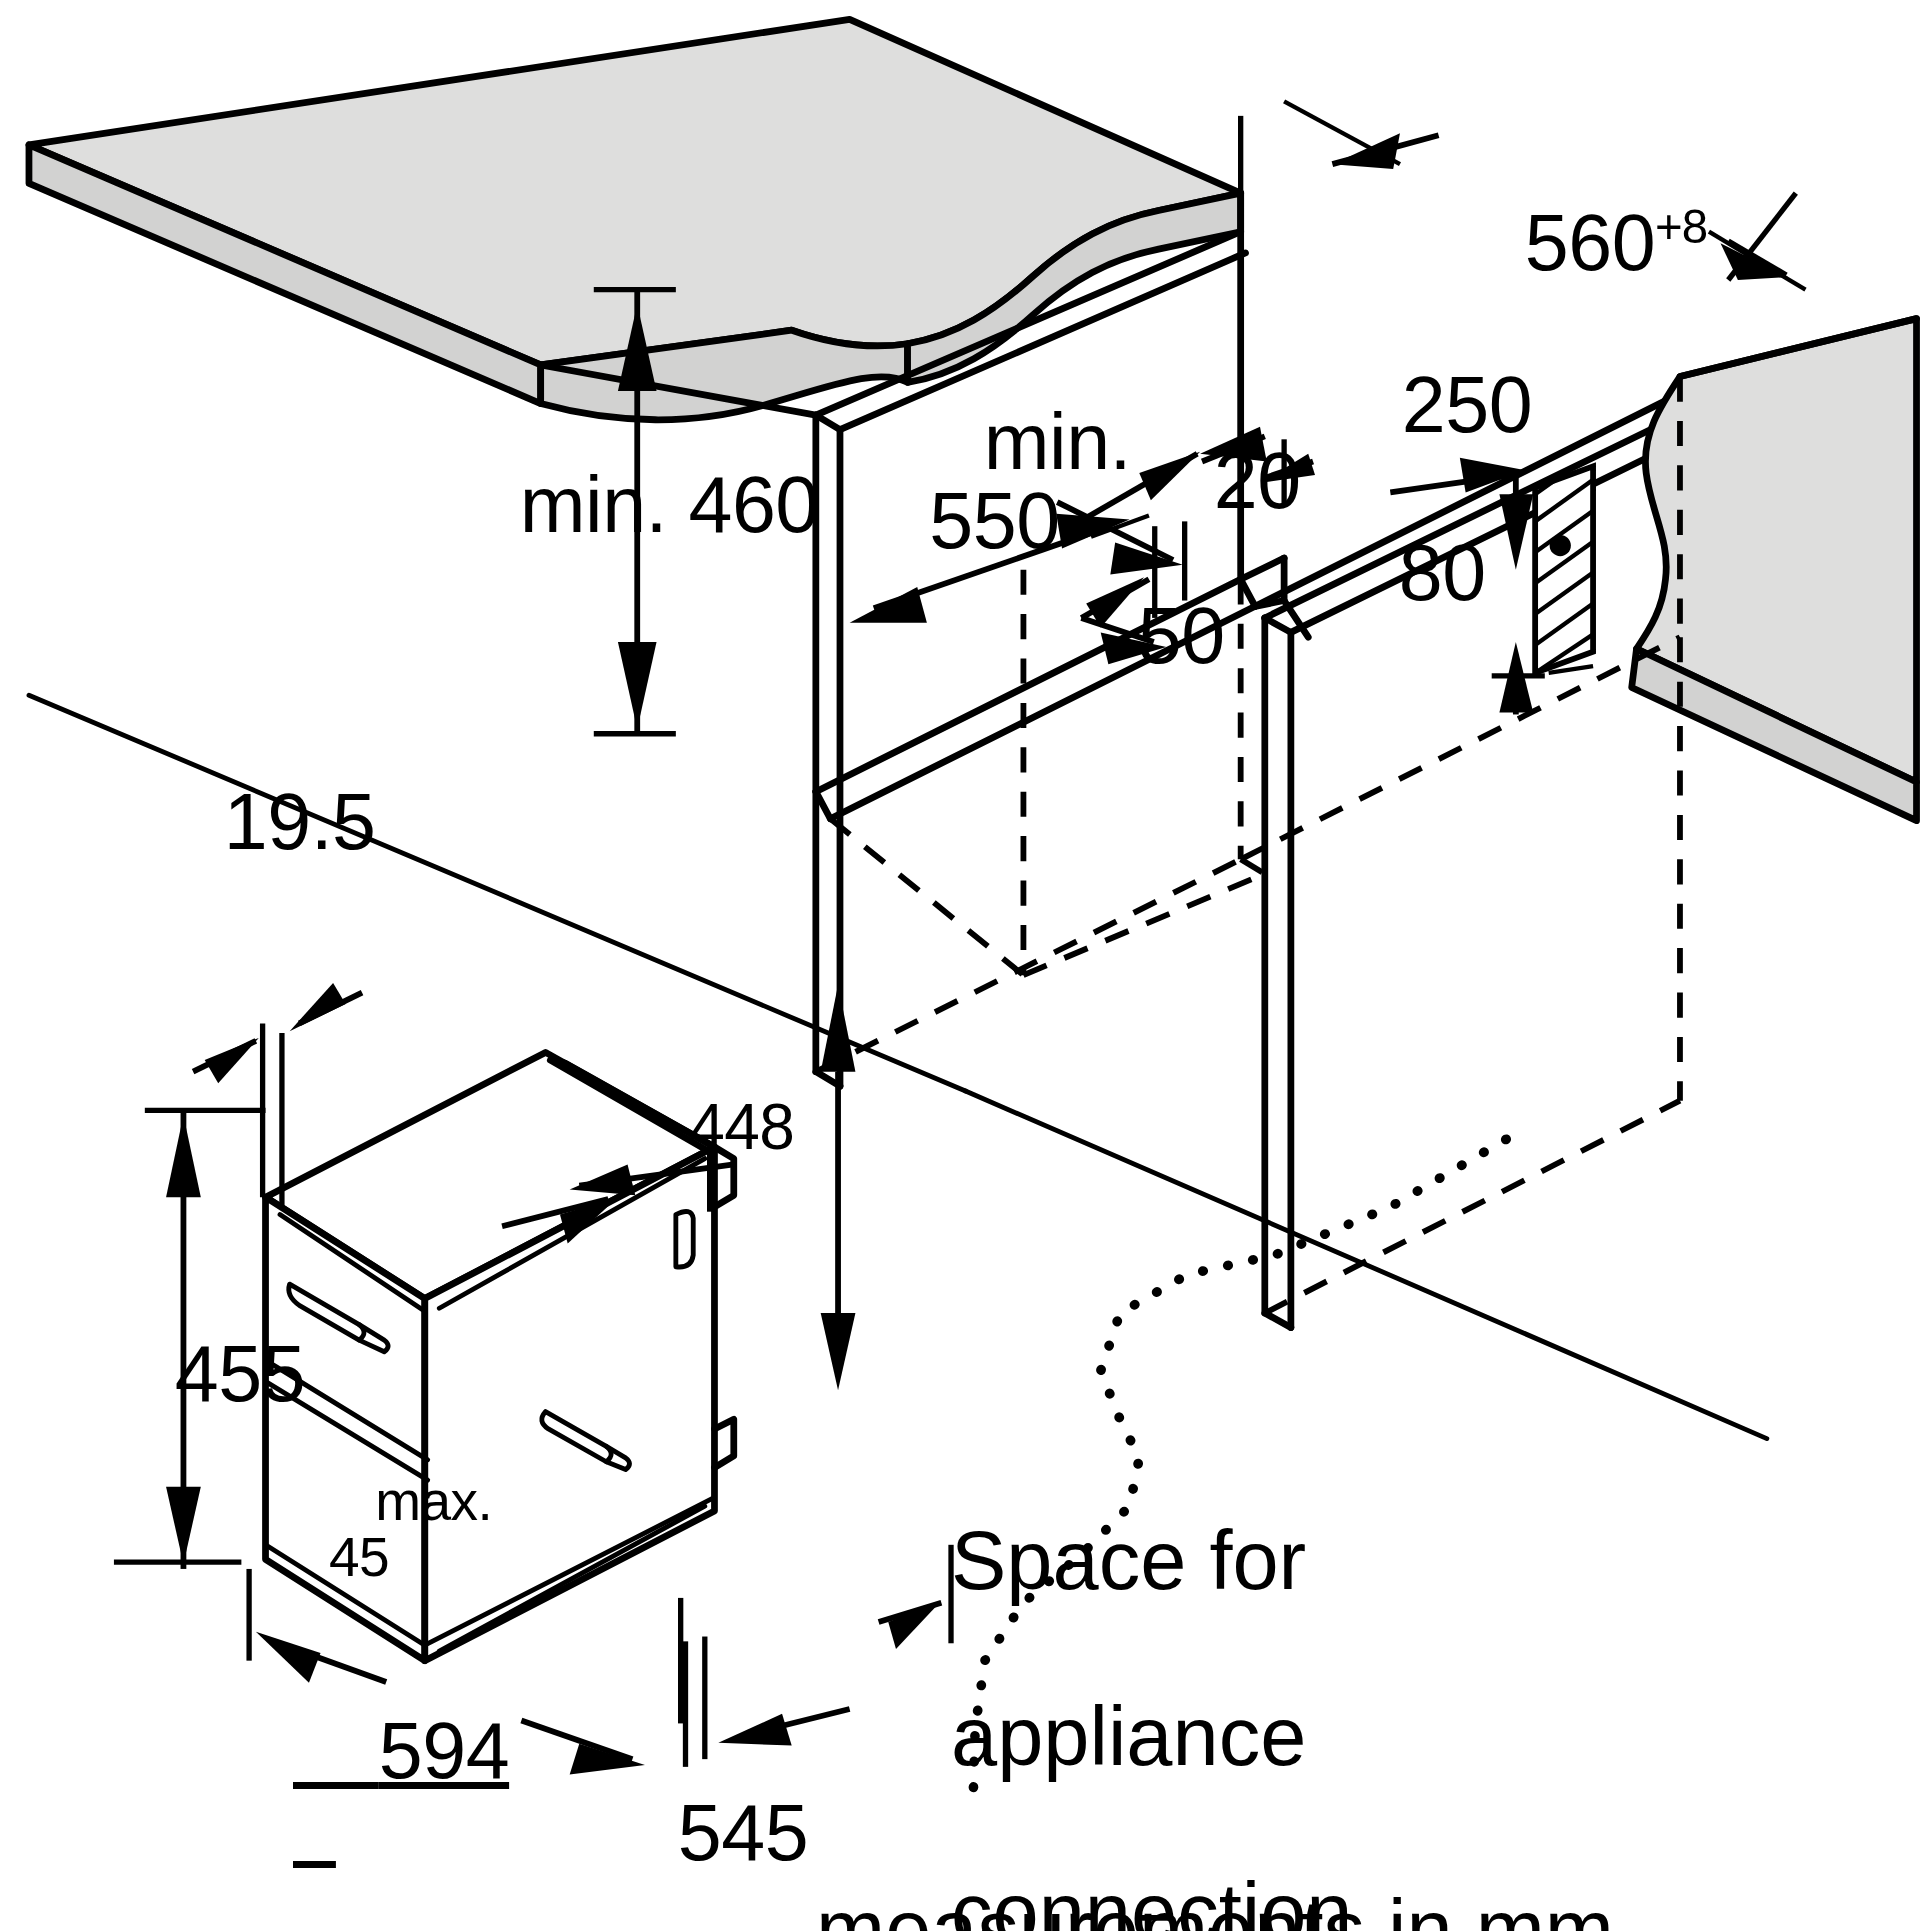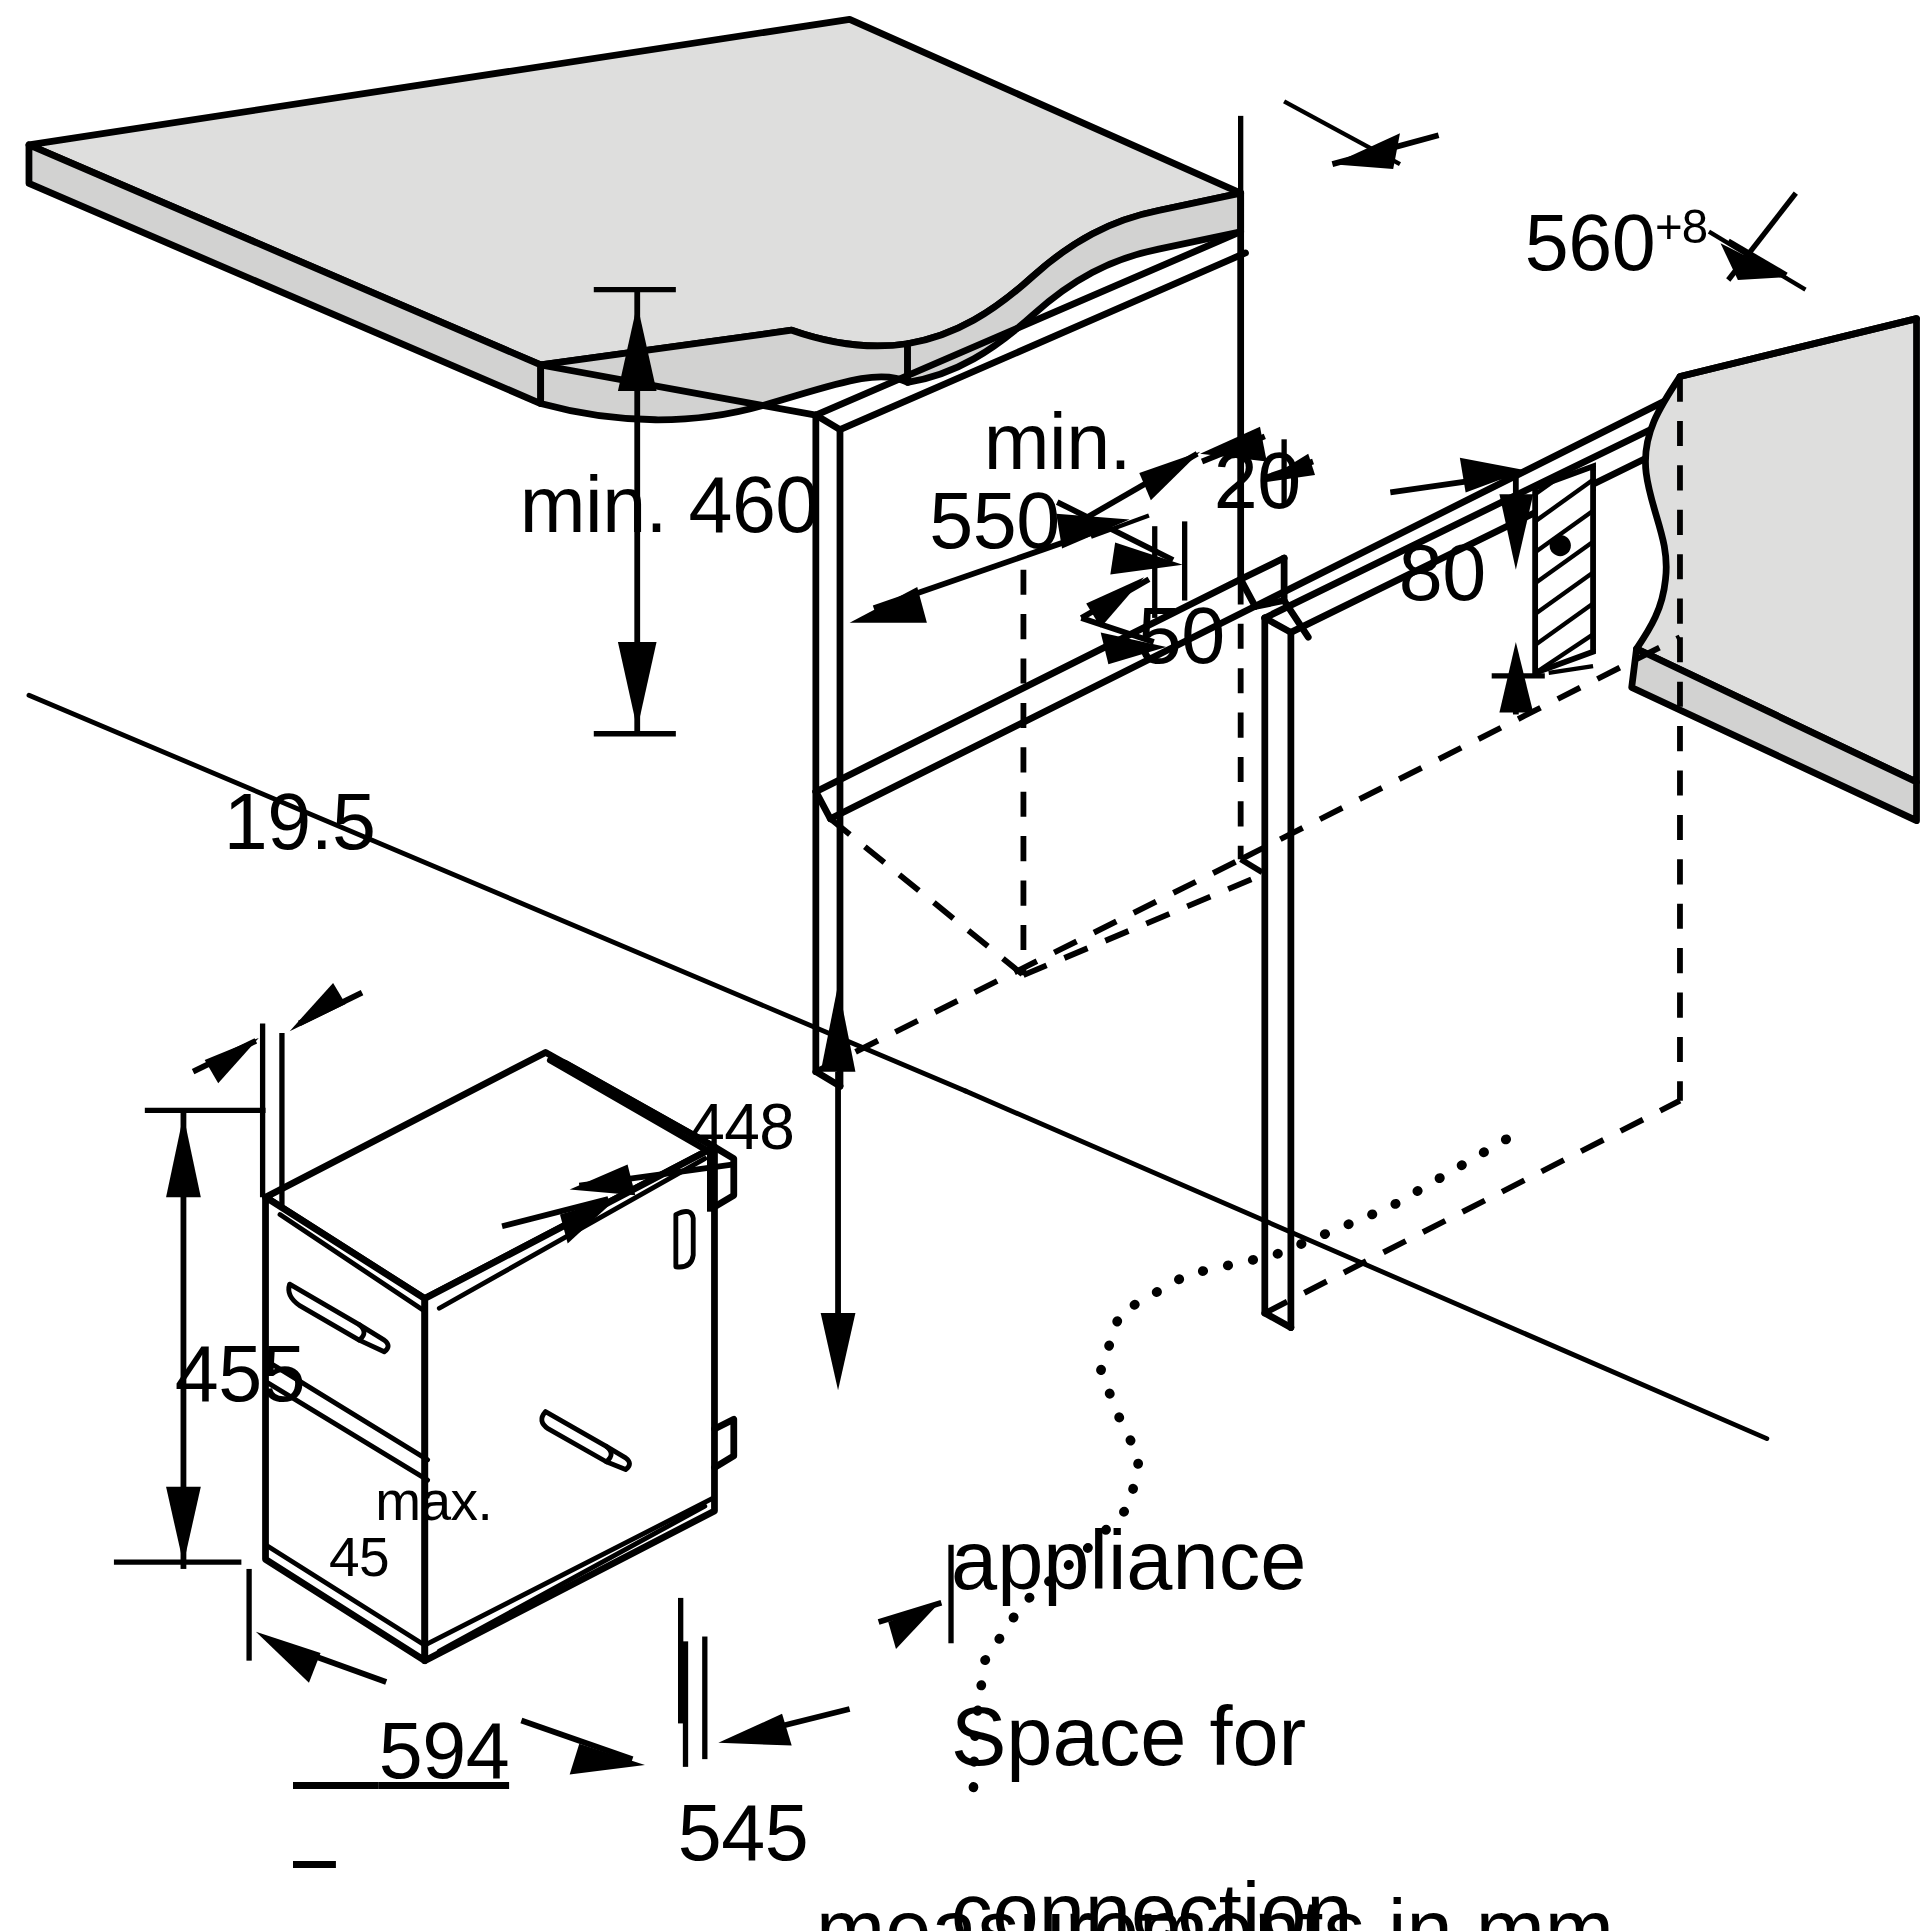--- a/index.html
+++ b/index.html
@@ -327,20 +327,23 @@
   </div>
 
   <div class="dimtext" style="left:898px; top:323px; font-size:79px; text-align:center; width:193px;">
     <span>min.</span><br><span>550</span>
   </div>
 
   <div class="dimtext" style="left:1128px; top:362px; font-size:79px;">
     <span>20</span>
   </div>
 
+  <div class="dimtext" style="left:1316px; top:286px; font-size:79px;">
+    <span>250</span>
+  </div>
 
   <div class="dimtext" style="left:1052px; top:517px; font-size:79px;">
     <span>50</span>
   </div>
 
   <div class="dimtext" style="left:1313px; top:454px; font-size:79px;">
     <span>80</span>
   </div>
 
   <div class="dimtext" style="left:138px; top:703px; font-size:79px;">
@@ -361,22 +364,22 @@
 
   <div class="dimtext" style="left:293px; top:1632px; font-size:79px;text-decoration:underline;">
     <span>594</span>
   </div>
 
   <div class="dimtext" style="left:592px; top:1714px; font-size:79px;">
     <span>545</span>
   </div>
 
   <div class="note-block" style="left:951px; top:1429px; font-size:83px;">
+    <div>Space for</div>
     <div>appliance</div>
-    <div>Space for</div>
     <div>connection</div>
     
   </div>
 
   <div class="note-block" style="left:816px; top:1798px; font-size:83px;">
     <div>measurements in mm</div>
   </div>
 
 </div>
 

